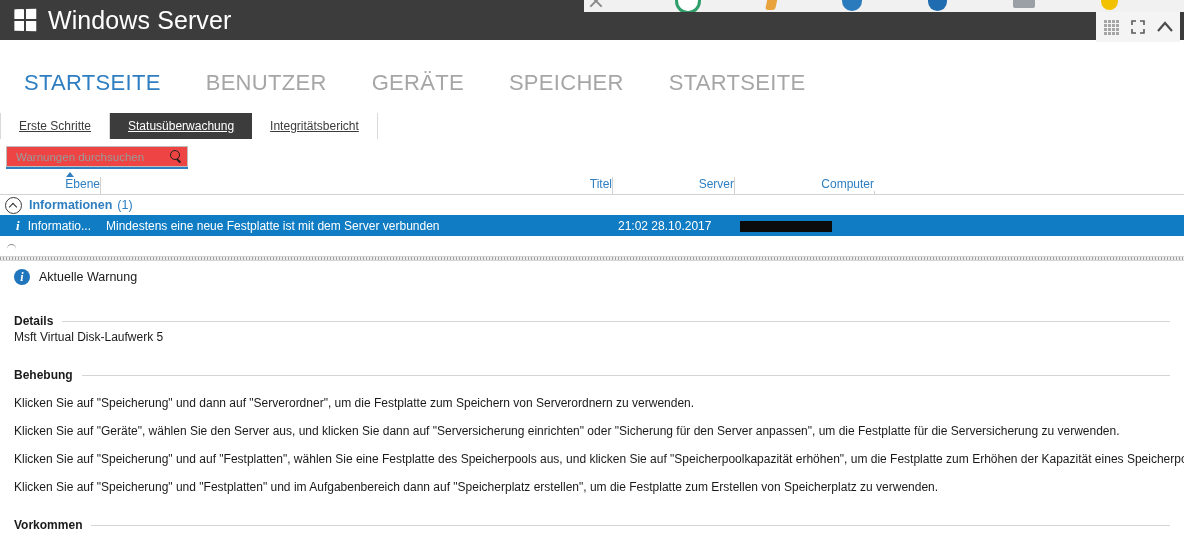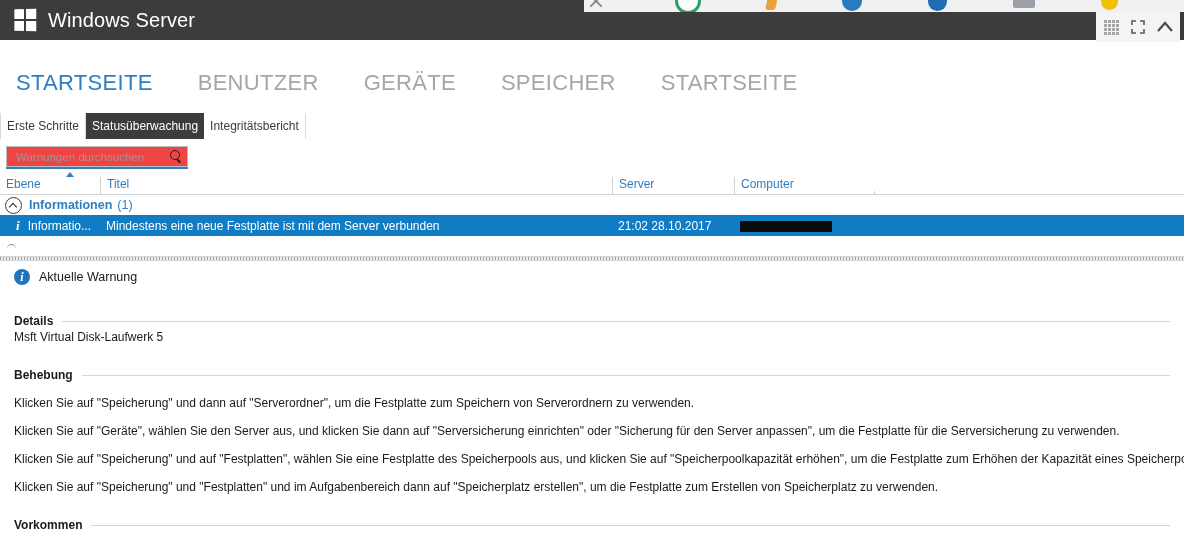--- a/index.html
+++ b/index.html
@@ -149,35 +149,35 @@
     grid-template-columns: 1fr 1fr;
     grid-template-rows: 1fr 1fr;
     gap: 2px;
     transform: perspective(40px) rotateY(-6deg);
   }
   .win-logo span { background: #ffffff; display: block; }
   .win-logo span:nth-child(1) { border-radius: 1px 1px 0 0; }
   .brand-text {
     margin-left: 12px;
     color: #ffffff;
-    font-size: 20px;
+    font-size: 25px;
     font-weight: 300;
     letter-spacing: .1px;
   }
 
   
   .main-nav {
     position: absolute;
     top: 58px;
     left: 0;
     width: 1184px;
     height: 50px;
     display: flex;
     align-items: center;
-    padding-left: 16px;
+    padding-left: 24px;
     box-sizing: border-box;
     background: #ffffff;
   }
   .nav-item {
     font-size: 22px;
     font-weight: 300;
     color: #a6a6a6;
     margin-right: 45px;
     letter-spacing: .3px;
     cursor: pointer;
@@ -194,25 +194,26 @@
     left: 0;
     width: 1184px;
     height: 26px;
     display: flex;
     align-items: stretch;
     font-size: 12px;
   }
   .subtab {
     display: flex;
     align-items: center;
-    padding: 0 6px;
+    padding: 0 18px;
     color: #3b3b3b;
     cursor: pointer;
     border-right: 1px solid #d9d9d9;
     white-space: nowrap;
+    text-decoration: underline;
   }
   .subtab:first-child { border-left: 1px solid #d9d9d9; }
   .subtab.active {
     background: #3c3c3c;
     color: #ffffff;
     border-right: none;
   }
 
   
   .search-row {
@@ -284,20 +285,21 @@
     background: #ffffff;
   }
   .grid-head {
     display: flex;
     height: 22px;
     align-items: flex-end;
     border-bottom: 1px solid #d2d2d2;
     color: #2e7ec1;
     font-size: 12px;
     position: relative;
+    text-align: right;
   }
   .gh-cell {
     position: relative;
     padding: 0 0 3px 6px;
     box-sizing: border-box;
     cursor: pointer;
     white-space: nowrap;
   }
   .gh-cell + .gh-cell { border-left: 1px solid #d2d2d2; }
   .gh-ebene   { width: 100px; }

